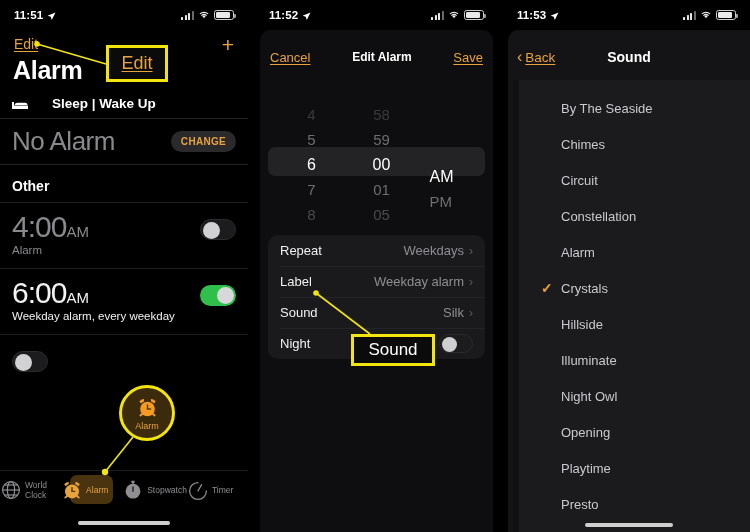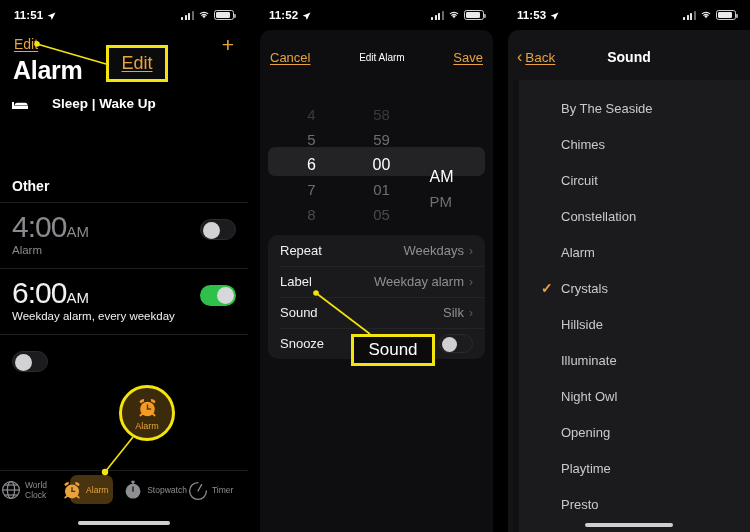--- a/index.html
+++ b/index.html
@@ -263,22 +263,22 @@
     box-sizing: border-box;
   }
   .sheet-link {
     color: #e8a33d;
     font-size: 13px;
     text-decoration: underline;
     text-underline-offset: 2px;
   }
   .sheet-title {
     color: #ffffff;
-    font-size: 10px;
-    font-weight: 400;
+    font-size: 12px;
+    font-weight: 700;
   }
 
   .picker {
     position: absolute;
     top: 72px; left: 0; right: 0;
     height: 118px;
   }
   .picker-sel {
     position: absolute;
     left: 8px; right: 8px;
@@ -537,20 +537,24 @@
       <span class="bed-icon">
         <svg viewBox="0 0 16 11" width="16" height="11">
           <rect x="0" y="3" width="2" height="7" fill="#fff"></rect>
           <rect x="2" y="6.5" width="14" height="3.5" fill="#fff"></rect>
           <path d="M2.5 6 a3 3 0 0 1 3-2.2 h7.5 a2.6 2.6 0 0 1 2.6 2.2 Z" fill="#fff"></path>
         </svg>
       </span>
       <span>Sleep | Wake Up</span>
     </div>
 
+    <div class="p1-noalarm-row">
+      <span class="noalarm-text">No Alarm</span>
+      <span class="change-btn">CHANGE</span>
+    </div>
 
     <div class="p1-other">Other</div>
 
     <div class="alarm-row ar-1">
       <div>
         <div class="ar-time dim">
           <span>4:00</span><span class="ampm">AM</span>
         </div>
         <div class="ar-sub dim">Alarm</div>
       </div>
@@ -714,21 +718,21 @@
           </span>
         </div>
         <div class="set-row">
           <span class="set-label">Sound</span>
           <span class="set-right">
             <span class="set-value">Silk</span>
             <span class="chev">›</span>
           </span>
         </div>
         <div class="set-row">
-          <span class="set-label">Snooze</span>
+          <span class="set-label">Night</span>
           <span class="set-toggle">
               <span class="knob"></span>
             </span>
         </div>
       </div>
 
     </div>
   </div>
 
   <div class="panel panel-3">

